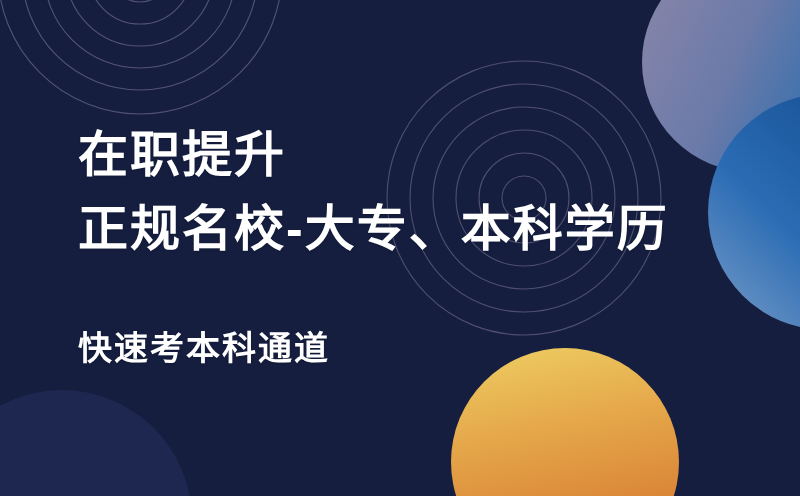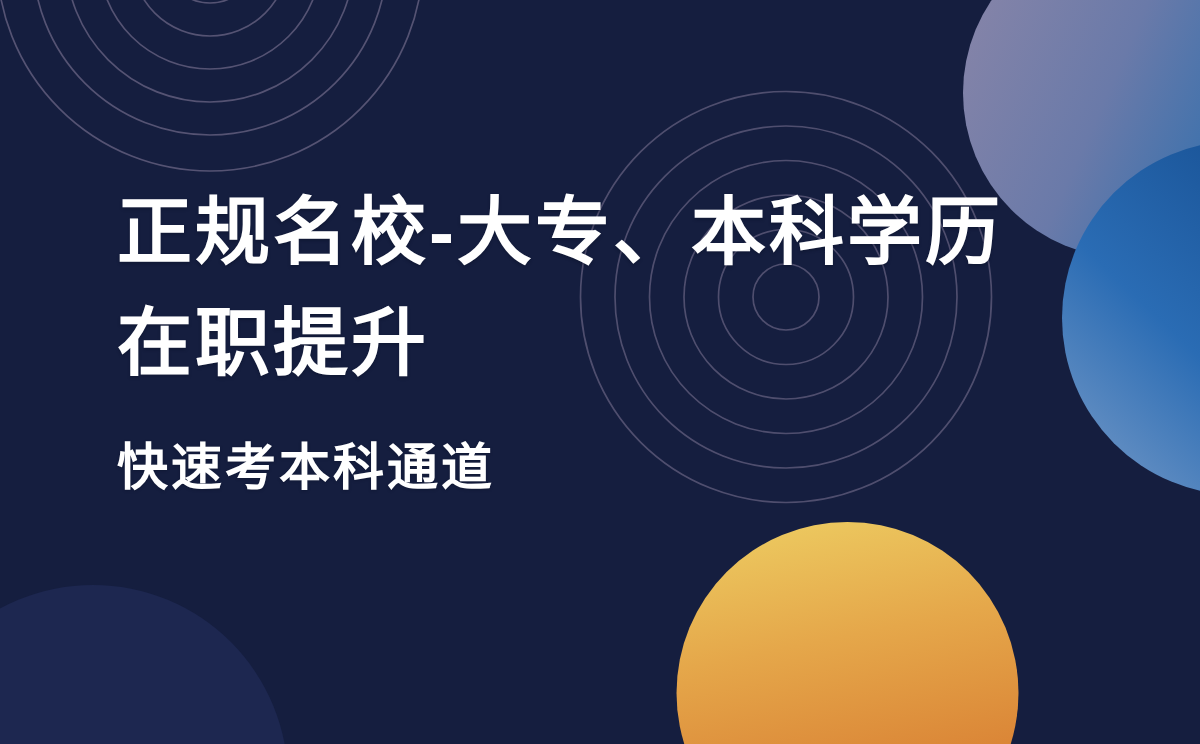--- a/index.html
+++ b/index.html
@@ -52,21 +52,21 @@
     color: #ffffff;
     font-size: 50px;
     line-height: 74px;
     font-weight: 700;
     letter-spacing: 2px;
     white-space: nowrap;
     text-shadow: 0 1px 2px rgba(8, 14, 34, .35);
   }
 
   .subline {
-    margin-top: 24px;
+    margin-top: 60px;
     color: #ffffff;
     font-size: 34px;
     line-height: 44px;
     font-weight: 700;
     letter-spacing: 2px;
     white-space: nowrap;
     text-shadow: 0 1px 2px rgba(8, 14, 34, .35);
   }
 </style>
 </head>
@@ -125,19 +125,19 @@
           <circle cx="524" cy="198" r="137"></circle>
         </g>
 
         <circle cx="565" cy="462" r="114" fill="url(#gradOrange)"></circle>
       </g>
     </svg>
   </div>
 
   <div class="copy">
     <div class="headline-group">
+      <div class="headline">在职提升</div>
       <div class="headline">正规名校-大专、本科学历</div>
-      <div class="headline">在职提升</div>
     </div>
     <div class="subline">快速考本科通道</div>
   </div>
 
 </div>
 
 </body></html>

